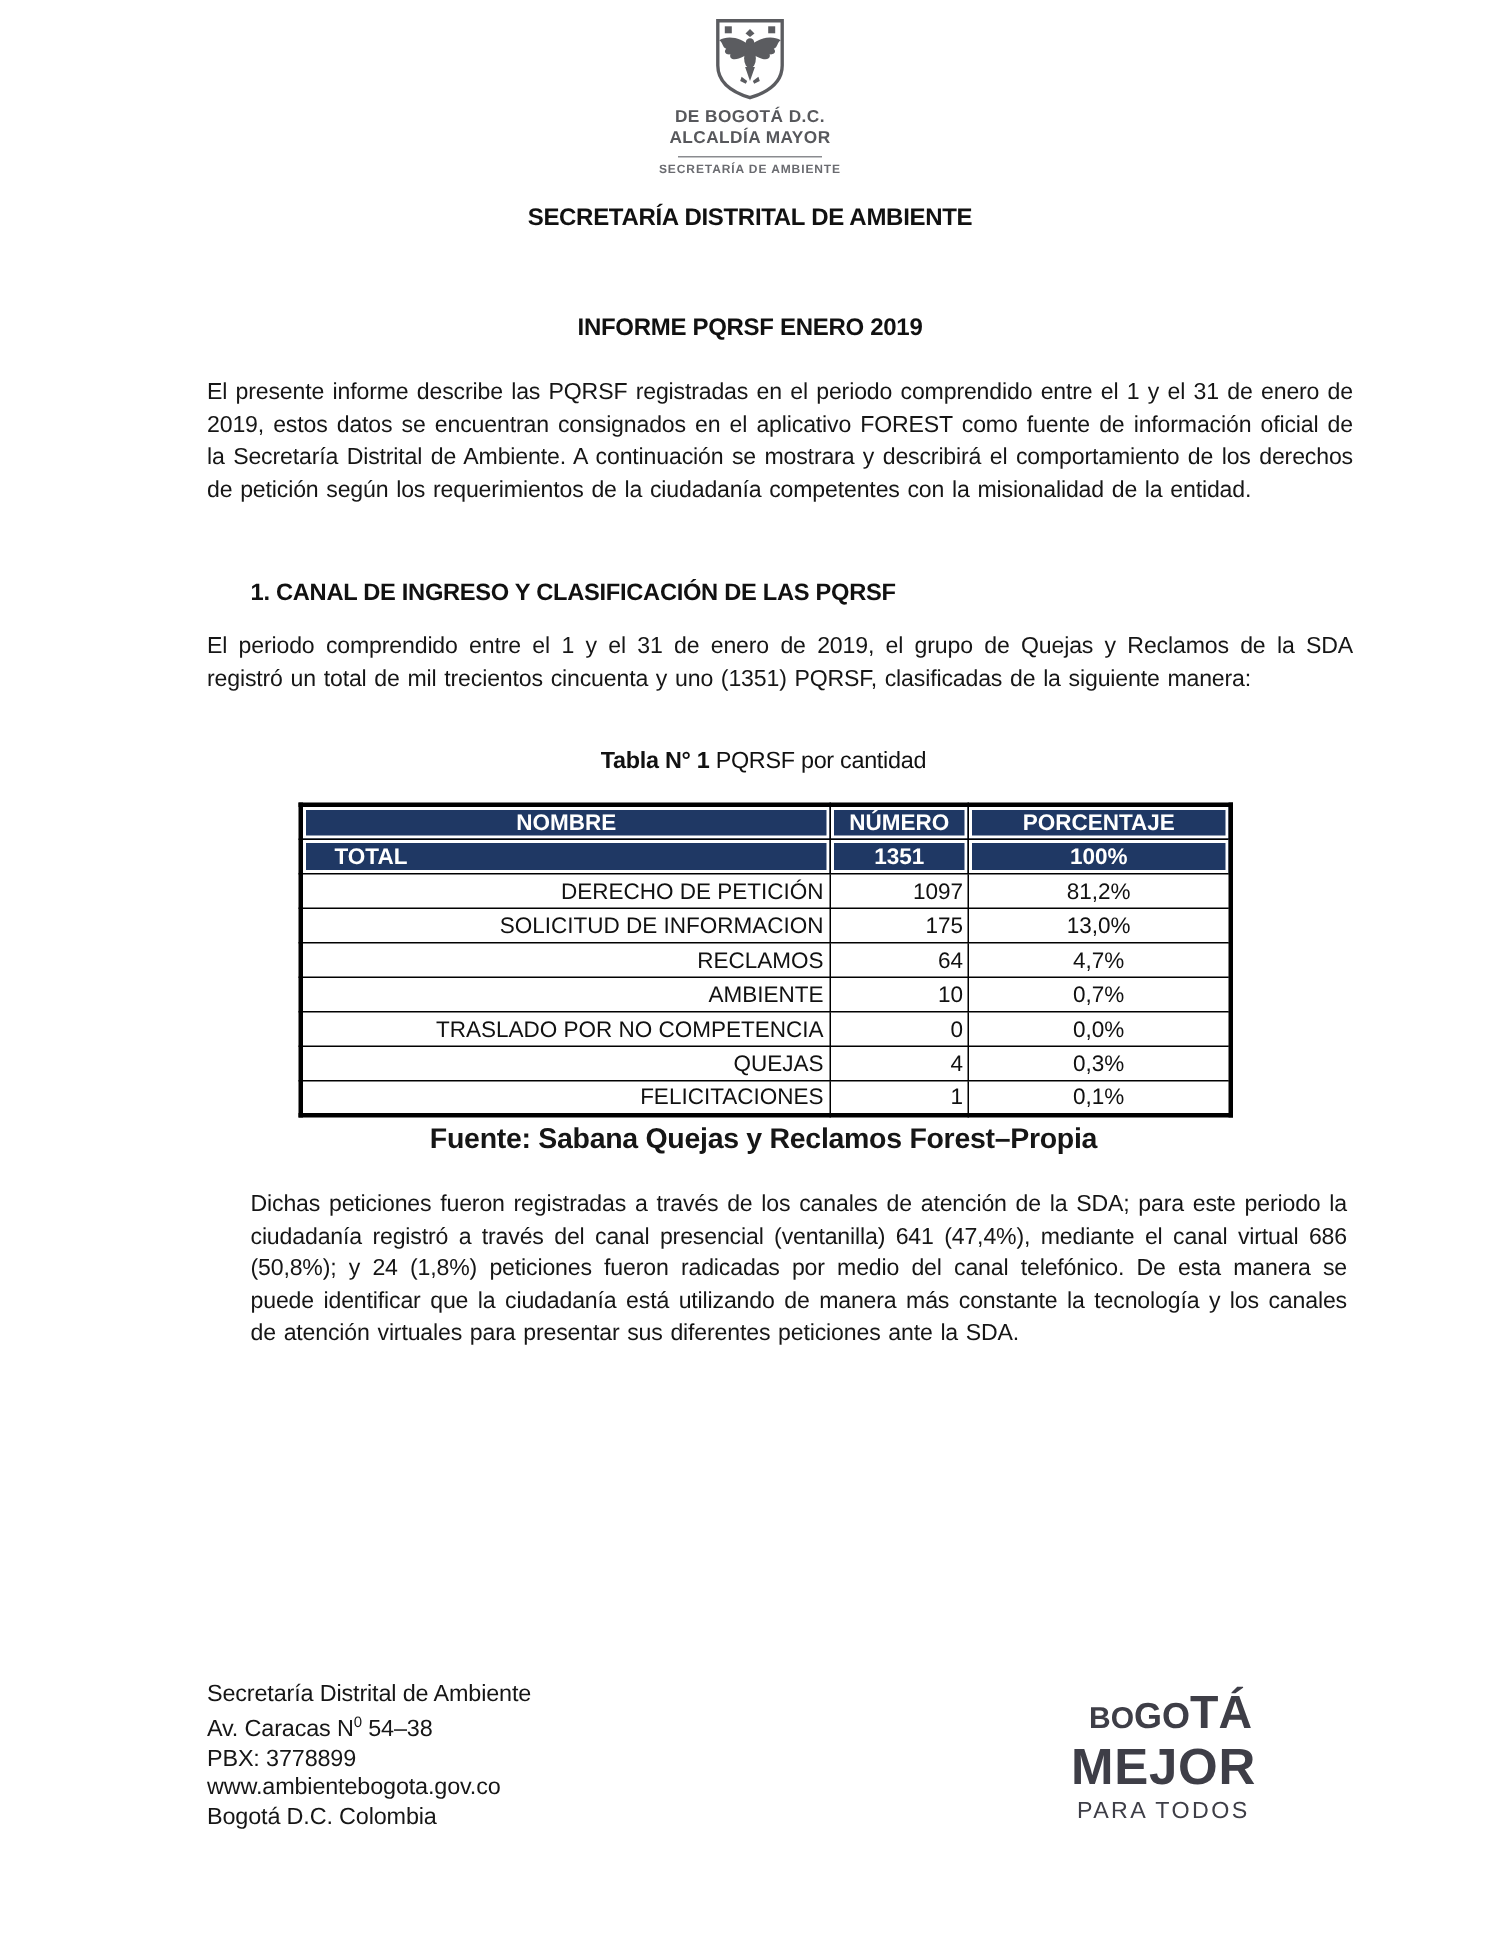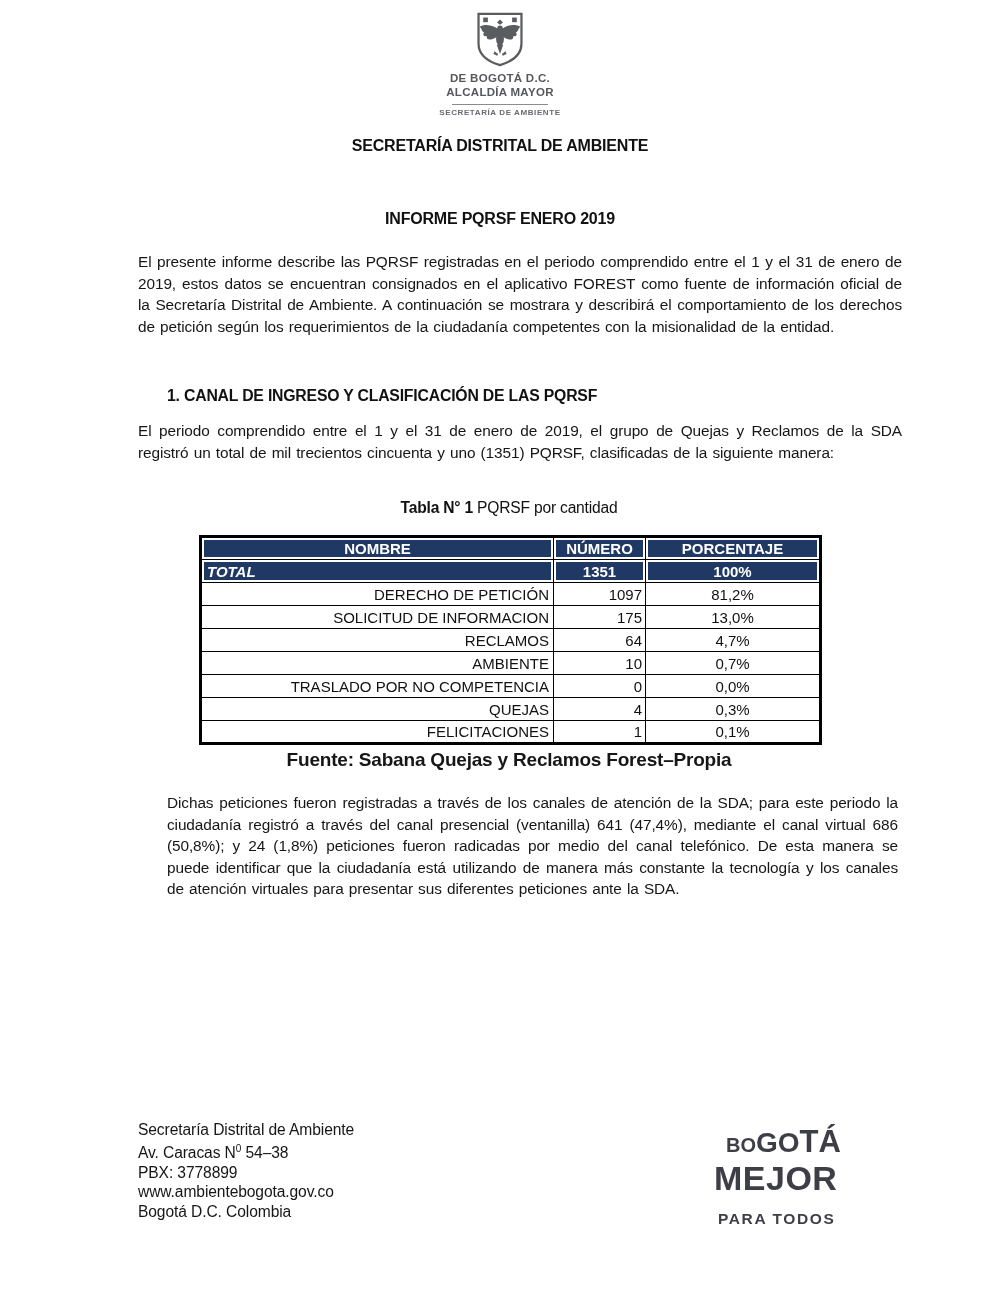--- a/index.html
+++ b/index.html
@@ -117,21 +117,21 @@
   table.pqrsf .navy {
     background: #1F3864;
     color: #ffffff;
     font-weight: bold;
     box-shadow: inset 0 0 0 2px #ffffff;
   }
   table.pqrsf th { text-align: center; font-weight: bold; margin-top: 44px; }
   table.pqrsf td.cell-name { text-align: right; padding-left: 5px; }
   table.pqrsf td.cell-num  { text-align: right; padding-right: 3px; }
   table.pqrsf td.cell-pct  { text-align: center; }
-  table.pqrsf td.total-name { text-align: left; padding-left: 5px; font-style: italic; }
+  table.pqrsf td.total-name { text-align: left; padding-left: 21px; }
   table.pqrsf td.total-center { text-align: center; }
   .table-source {
     text-align: center;
     font-weight: bold;
     font-size: 19px;
     margin-top: 4px;
     letter-spacing: -0.2px;
     color: #161616;
   }
 
@@ -150,24 +150,24 @@
     position: absolute;
     top: 1126px; left: 714px;
     width: 150px;
     color: #3e3e47;
     font-weight: bold;
     line-height: 1;
     user-select: none;
   }
   .bl-line1 { display: flex; align-items: baseline; margin-left: 12px; letter-spacing: 0; }
   .bl-line1 .s1 { font-size: 20px; font-weight: 800; }
-  .bl-line1 .s2 { font-size: 28px; font-weight: 800; }
+  .bl-line1 .s2 { font-size: 24px; font-weight: 800; }
   .bl-line1 .s3 { font-size: 31px; font-weight: 800; }
   .bl-line2 { font-size: 34px; font-weight: 800; margin-top: 4px; letter-spacing: 0.5px; }
-  .bl-line3 { font-size: 15.5px; font-weight: 700; margin-top: 16px; margin-left: 4px; letter-spacing: 1.6px; }
+  .bl-line3 { font-size: 15.5px; font-weight: 400; margin-top: 5px; margin-left: 4px; letter-spacing: 1.6px; }
 </style>
 </head>
 <body>
 
 <div class="page">
 
   <div class="logo-block">
     <svg class="logo-shield" width="56" height="58" viewBox="0 0 60 62" aria-hidden="true">
       <g fill="none" stroke="#5b5c60" stroke-width="2.4">
         <path d="M7,4 L53,4 L53,36 Q53,52 30,59 Q7,52 7,36 Z"></path>

